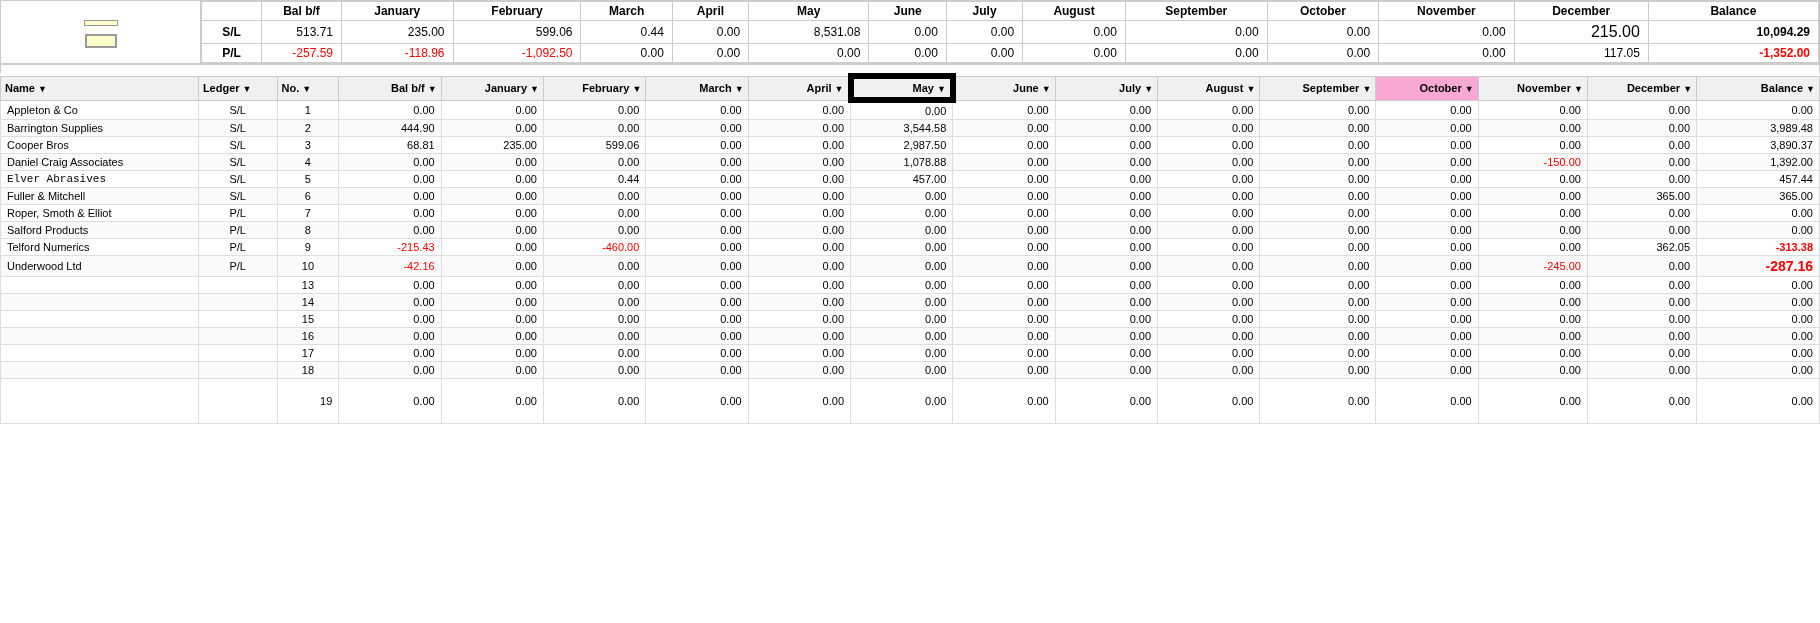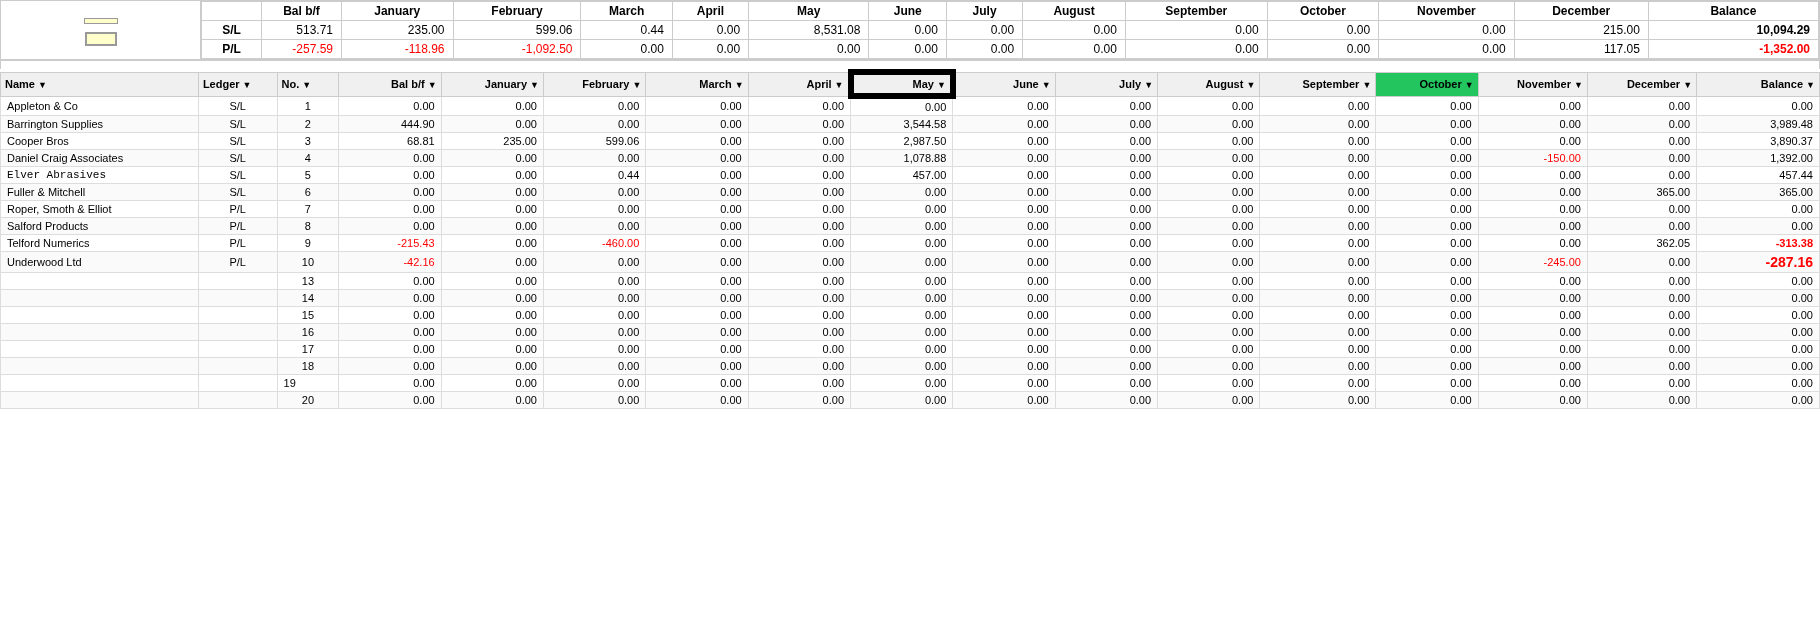--- a/index.html
+++ b/index.html
@@ -86,21 +86,21 @@
               <td style="border: 1px solid rgb(204, 204, 204); padding: 2px 8px; text-align: right; font-size: 12px;">599.06</td>
               <td style="border: 1px solid rgb(204, 204, 204); padding: 2px 8px; text-align: right; font-size: 12px;">0.44</td>
               <td style="border: 1px solid rgb(204, 204, 204); padding: 2px 8px; text-align: right; font-size: 12px;">0.00</td>
               <td style="border: 1px solid rgb(204, 204, 204); padding: 2px 8px; text-align: right; font-size: 12px;">8,531.08</td>
               <td style="border: 1px solid rgb(204, 204, 204); padding: 2px 8px; text-align: right; font-size: 12px;">0.00</td>
               <td style="border: 1px solid rgb(204, 204, 204); padding: 2px 8px; text-align: right; font-size: 12px;">0.00</td>
               <td style="border: 1px solid rgb(204, 204, 204); padding: 2px 8px; text-align: right; font-size: 12px;">0.00</td>
               <td style="border: 1px solid rgb(204, 204, 204); padding: 2px 8px; text-align: right; font-size: 12px;">0.00</td>
               <td style="border: 1px solid rgb(204, 204, 204); padding: 2px 8px; text-align: right; font-size: 12px;">0.00</td>
               <td style="border: 1px solid rgb(204, 204, 204); padding: 2px 8px; text-align: right; font-size: 12px;">0.00</td>
-              <td style="border: 1px solid rgb(204, 204, 204); padding: 2px 8px; text-align: right; font-size: 12px;">215.00</td>
+              <td style="border: 1px solid rgb(204, 204, 204); padding: 2px 8px; text-align: right; font-size: 16px;">215.00</td>
               <td style="border: 1px solid rgb(204, 204, 204); padding: 2px 8px; text-align: right; font-size: 12px; font-weight: bold; min-width: 90px;">10,094.29</td>
             </tr>
             <tr>
               <td style="border: 1px solid rgb(204, 204, 204); padding: 2px 6px; font-weight: bold; text-align: center; background: rgb(255, 255, 255); width: 60px;">P/L</td>
               <td style="border: 1px solid rgb(204, 204, 204); padding: 2px 8px; text-align: right; font-size: 12px; color: red;">-257.59</td>
               <td style="border: 1px solid rgb(204, 204, 204); padding: 2px 8px; text-align: right; font-size: 12px; color: red;">-118.96</td>
               <td style="border: 1px solid rgb(204, 204, 204); padding: 2px 8px; text-align: right; font-size: 12px; color: red;">-1,092.50</td>
               <td style="border: 1px solid rgb(204, 204, 204); padding: 2px 8px; text-align: right; font-size: 12px;">0.00</td>
               <td style="border: 1px solid rgb(204, 204, 204); padding: 2px 8px; text-align: right; font-size: 12px;">0.00</td>
               <td style="border: 1px solid rgb(204, 204, 204); padding: 2px 8px; text-align: right; font-size: 12px;">0.00</td>
@@ -129,21 +129,21 @@
         <th style="min-width:75px; background:#f0f0f0; border:1px solid #ccc; padding:3px 4px; font-size:11px; text-align:right;">Bal b/f <span style="font-size:9px;">▼</span></th>
         <th style="min-width:75px; background:#f0f0f0; border:1px solid #ccc; padding:3px 4px; font-size:11px; text-align:right;">January <span style="font-size:9px;">▼</span></th>
         <th style="min-width:75px; background:#f0f0f0; border:1px solid #ccc; padding:3px 4px; font-size:11px; text-align:right;">February <span style="font-size:9px;">▼</span></th>
         <th style="min-width:75px; background:#f0f0f0; border:1px solid #ccc; padding:3px 4px; font-size:11px; text-align:right;">March <span style="font-size:9px;">▼</span></th>
         <th style="min-width:75px; background:#f0f0f0; border:1px solid #ccc; padding:3px 4px; font-size:11px; text-align:right;">April <span style="font-size:9px;">▼</span></th>
         <th style="min-width:75px; background:#f0f0f0; border:6px solid #000000; padding:3px 4px; font-size:11px; text-align:right;">May <span style="font-size:9px;">▼</span></th>
         <th style="min-width:75px; background:#f0f0f0; border:1px solid #ccc; padding:3px 4px; font-size:11px; text-align:right;">June <span style="font-size:9px;">▼</span></th>
         <th style="min-width:75px; background:#f0f0f0; border:1px solid #ccc; padding:3px 4px; font-size:11px; text-align:right;">July <span style="font-size:9px;">▼</span></th>
         <th style="min-width:75px; background:#f0f0f0; border:1px solid #ccc; padding:3px 4px; font-size:11px; text-align:right;">August <span style="font-size:9px;">▼</span></th>
         <th style="min-width:85px; background:#f0f0f0; border:1px solid #ccc; padding:3px 4px; font-size:11px; text-align:right;">September <span style="font-size:9px;">▼</span></th>
-        <th style="min-width:75px; background:#22c55e; border:1px solid #ccc; padding:3px 4px; font-size:11px; text-align:right;">October <span style="font-size:9px;">▼</span></th>
+        <th style="min-width:75px; background:#f9a8d4; border:1px solid #ccc; padding:3px 4px; font-size:11px; text-align:right;">October <span style="font-size:9px;">▼</span></th>
         <th style="min-width:80px; background:#f0f0f0; border:1px solid #ccc; padding:3px 4px; font-size:11px; text-align:right;">November <span style="font-size:9px;">▼</span></th>
         <th style="min-width:80px; background:#f0f0f0; border:1px solid #ccc; padding:3px 4px; font-size:11px; text-align:right;">December <span style="font-size:9px;">▼</span></th>
         <th style="min-width:90px; background:#f0f0f0; border:1px solid #ccc; padding:3px 4px; font-size:11px; text-align:right;">Balance <span style="font-size:9px;">▼</span></th>
       </tr>
     </thead>
     <tbody id="main-tbody">
         <tr style="background: rgb(255, 255, 255);">
           <td style="border: 1px solid rgb(221, 221, 221); padding: 2px 6px; text-align: left; font-size: 11px; white-space: nowrap;">Appleton &amp; Co</td>
           <td style="border: 1px solid rgb(221, 221, 221); padding: 2px 6px; text-align: center; font-size: 11px; white-space: nowrap;">S/L</td>
           <td style="border: 1px solid rgb(221, 221, 221); padding: 2px 6px; text-align: center; font-size: 11px; white-space: nowrap;">1</td>
@@ -443,40 +443,21 @@
           <td style="border: 1px solid rgb(221, 221, 221); padding: 2px 6px; text-align: right; font-size: 11px; white-space: nowrap;">0.00</td>
           <td style="border: 1px solid rgb(221, 221, 221); padding: 2px 6px; text-align: right; font-size: 11px; white-space: nowrap;">0.00</td>
           <td style="border: 1px solid rgb(221, 221, 221); padding: 2px 6px; text-align: right; font-size: 11px; white-space: nowrap;">0.00</td>
           <td style="border: 1px solid rgb(221, 221, 221); padding: 2px 6px; text-align: right; font-size: 11px; white-space: nowrap;">0.00</td>
           <td style="border: 1px solid rgb(221, 221, 221); padding: 2px 6px; text-align: right; font-size: 11px; white-space: nowrap;">0.00</td>
           <td style="border: 1px solid rgb(221, 221, 221); padding: 2px 6px; text-align: right; font-size: 11px; white-space: nowrap;">0.00</td>
         </tr>
         <tr style="background: rgb(255, 255, 255);">
           <td style="border: 1px solid rgb(221, 221, 221); padding: 2px 6px; text-align: left; font-size: 11px; white-space: nowrap;"></td>
           <td style="border: 1px solid rgb(221, 221, 221); padding: 2px 6px; text-align: center; font-size: 11px; white-space: nowrap;"></td>
-          <td style="border: 1px solid rgb(221, 221, 221); padding: 2px 6px; text-align: left; font-size: 11px; white-space: nowrap;">19</td>
-          <td style="border: 1px solid rgb(221, 221, 221); padding: 2px 6px; text-align: right; font-size: 11px; white-space: nowrap;">0.00</td>
-          <td style="border: 1px solid rgb(221, 221, 221); padding: 2px 6px; text-align: right; font-size: 11px; white-space: nowrap;">0.00</td>
-          <td style="border: 1px solid rgb(221, 221, 221); padding: 2px 6px; text-align: right; font-size: 11px; white-space: nowrap;">0.00</td>
-          <td style="border: 1px solid rgb(221, 221, 221); padding: 2px 6px; text-align: right; font-size: 11px; white-space: nowrap;">0.00</td>
-          <td style="border: 1px solid rgb(221, 221, 221); padding: 2px 6px; text-align: right; font-size: 11px; white-space: nowrap;">0.00</td>
-          <td style="border: 1px solid rgb(221, 221, 221); padding: 2px 6px; text-align: right; font-size: 11px; white-space: nowrap;">0.00</td>
-          <td style="border: 1px solid rgb(221, 221, 221); padding: 2px 6px; text-align: right; font-size: 11px; white-space: nowrap;">0.00</td>
-          <td style="border: 1px solid rgb(221, 221, 221); padding: 2px 6px; text-align: right; font-size: 11px; white-space: nowrap;">0.00</td>
-          <td style="border: 1px solid rgb(221, 221, 221); padding: 2px 6px; text-align: right; font-size: 11px; white-space: nowrap;">0.00</td>
-          <td style="border: 1px solid rgb(221, 221, 221); padding: 2px 6px; text-align: right; font-size: 11px; white-space: nowrap;">0.00</td>
-          <td style="border: 1px solid rgb(221, 221, 221); padding: 2px 6px; text-align: right; font-size: 11px; white-space: nowrap;">0.00</td>
-          <td style="border: 1px solid rgb(221, 221, 221); padding: 2px 6px; text-align: right; font-size: 11px; white-space: nowrap;">0.00</td>
-          <td style="border: 1px solid rgb(221, 221, 221); padding: 2px 6px; text-align: right; font-size: 11px; white-space: nowrap;">0.00</td>
-          <td style="border: 1px solid rgb(221, 221, 221); padding: 2px 6px; text-align: right; font-size: 11px; white-space: nowrap;">0.00</td>
-        </tr>
-        <tr style="background: rgb(248, 248, 248);">
-          <td style="border: 1px solid rgb(221, 221, 221); padding: 2px 6px; text-align: left; font-size: 11px; white-space: nowrap;"></td>
-          <td style="border: 1px solid rgb(221, 221, 221); padding: 2px 6px; text-align: center; font-size: 11px; white-space: nowrap;"></td>
-          <td style="border: 1px solid rgb(221, 221, 221); padding: 2px 6px; text-align: center; font-size: 11px; white-space: nowrap;">20</td>
+          <td style="border: 1px solid rgb(221, 221, 221); padding: 16px 6px; text-align: right; font-size: 11px; white-space: nowrap;">19</td>
           <td style="border: 1px solid rgb(221, 221, 221); padding: 2px 6px; text-align: right; font-size: 11px; white-space: nowrap;">0.00</td>
           <td style="border: 1px solid rgb(221, 221, 221); padding: 2px 6px; text-align: right; font-size: 11px; white-space: nowrap;">0.00</td>
           <td style="border: 1px solid rgb(221, 221, 221); padding: 2px 6px; text-align: right; font-size: 11px; white-space: nowrap;">0.00</td>
           <td style="border: 1px solid rgb(221, 221, 221); padding: 2px 6px; text-align: right; font-size: 11px; white-space: nowrap;">0.00</td>
           <td style="border: 1px solid rgb(221, 221, 221); padding: 2px 6px; text-align: right; font-size: 11px; white-space: nowrap;">0.00</td>
           <td style="border: 1px solid rgb(221, 221, 221); padding: 2px 6px; text-align: right; font-size: 11px; white-space: nowrap;">0.00</td>
           <td style="border: 1px solid rgb(221, 221, 221); padding: 2px 6px; text-align: right; font-size: 11px; white-space: nowrap;">0.00</td>
           <td style="border: 1px solid rgb(221, 221, 221); padding: 2px 6px; text-align: right; font-size: 11px; white-space: nowrap;">0.00</td>
           <td style="border: 1px solid rgb(221, 221, 221); padding: 2px 6px; text-align: right; font-size: 11px; white-space: nowrap;">0.00</td>
           <td style="border: 1px solid rgb(221, 221, 221); padding: 2px 6px; text-align: right; font-size: 11px; white-space: nowrap;">0.00</td>

